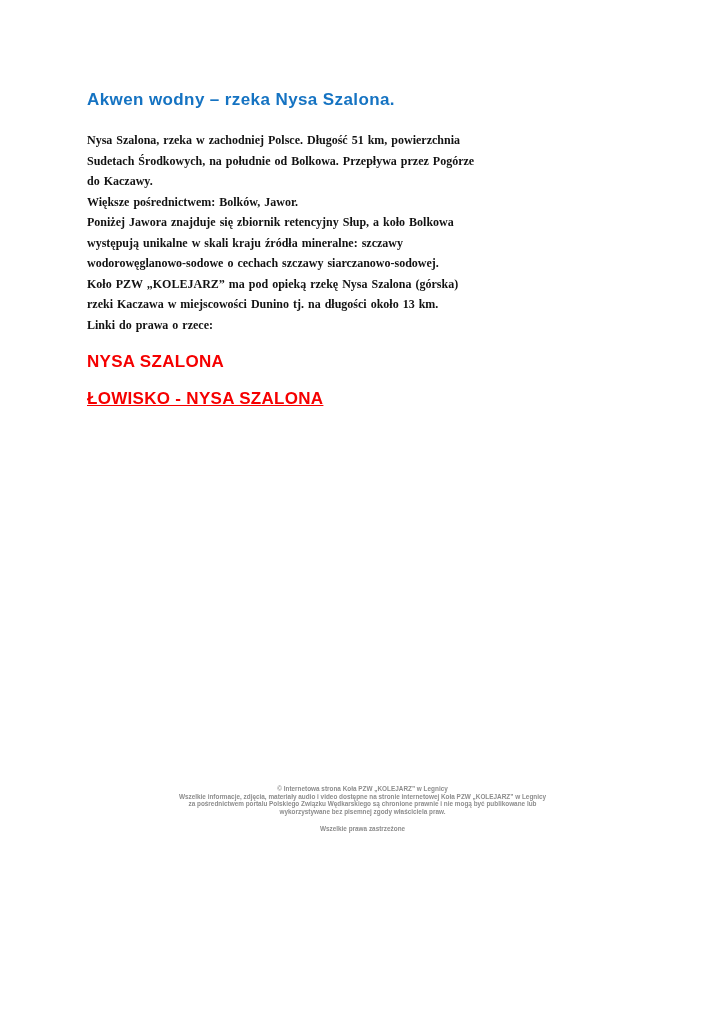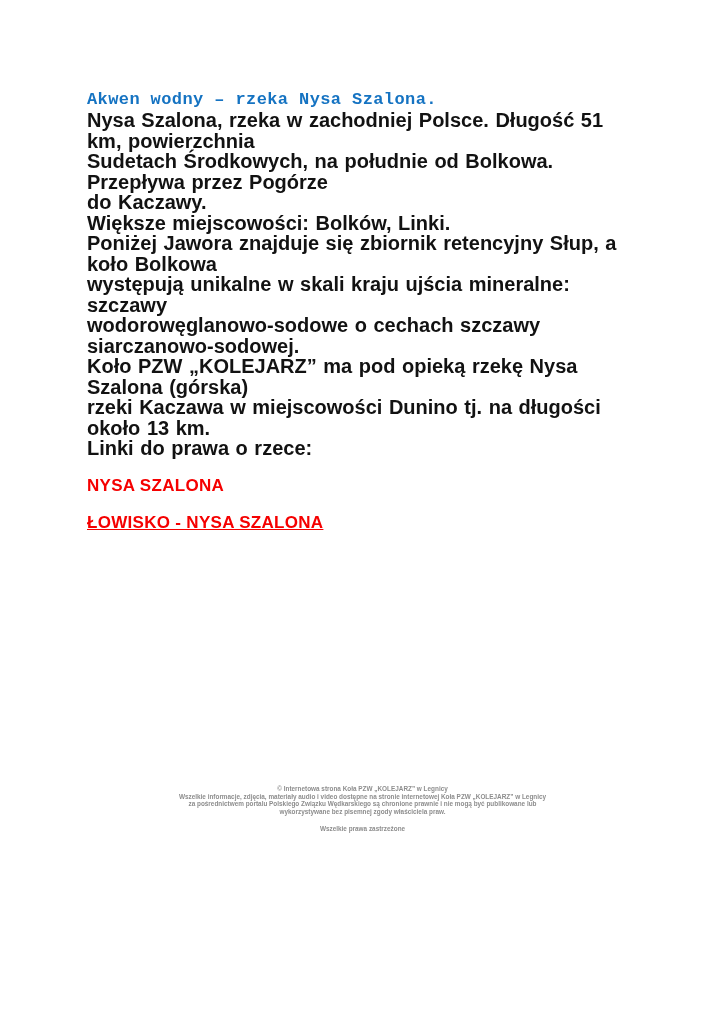--- a/index.html
+++ b/index.html
@@ -15,33 +15,34 @@
     overflow: hidden;
     font-family: "Liberation Serif", serif;
   }
   .content {
     position: absolute;
     left: 87px;
     top: 89px;
     width: 552px;
   }
   .doc-title {
-    font-family: Liberation Mono, monospace;
+    font-family: Liberation Sans, sans-serif;
     font-weight: bold;
     font-size: 17px;
     line-height: 21px;
     letter-spacing: 0.4px;
     color: var(--heading, #1573c2);
     margin: 0;
   }
   .body-block {
+    margin-top: 20px;
     color: var(--body_text, #121212);
-    font-family: Liberation Sans, sans-serif;
+    font-family: Liberation Serif, serif;
     font-weight: bold;
-    font-size: 20px;
+    font-size: 12px;
     line-height: 20.5px;
     word-spacing: 1px;
   }
   .links-block {
     margin-top: 16px;
   }
   .doc-link {
     display: block;
     font-family: "Liberation Sans", sans-serif;
     font-weight: bold;
@@ -84,23 +85,23 @@
 
 <div class="page">
   <div class="content">
 
     <h1 class="doc-title">Akwen wodny – rzeka Nysa Szalona.</h1>
 
     <div class="body-block">
       <div>Nysa Szalona, rzeka w zachodniej Polsce. Długość 51 km, powierzchnia</div>
       <div>Sudetach Środkowych, na południe od Bolkowa. Przepływa przez Pogórze</div>
       <div>do Kaczawy.</div>
-      <div>Większe miejscowości: Bolków, Linki.</div>
+      <div>Większe pośrednictwem: Bolków, Jawor.</div>
       <div>Poniżej Jawora znajduje się zbiornik retencyjny Słup, a koło Bolkowa</div>
-      <div>występują unikalne w skali kraju ujścia mineralne: szczawy</div>
+      <div>występują unikalne w skali kraju źródła mineralne: szczawy</div>
       <div>wodorowęglanowo-sodowe o cechach szczawy siarczanowo-sodowej.</div>
       <div>Koło PZW „KOLEJARZ” ma pod opieką rzekę Nysa Szalona (górska)</div>
       <div>rzeki Kaczawa w miejscowości Dunino tj. na długości około 13 km.</div>
       <div>Linki do prawa o rzece:</div>
     </div>
 
     <div class="links-block">
       <a class="doc-link">NYSA SZALONA</a>
       <a class="doc-link">ŁOWISKO - NYSA SZALONA</a>
     </div>

